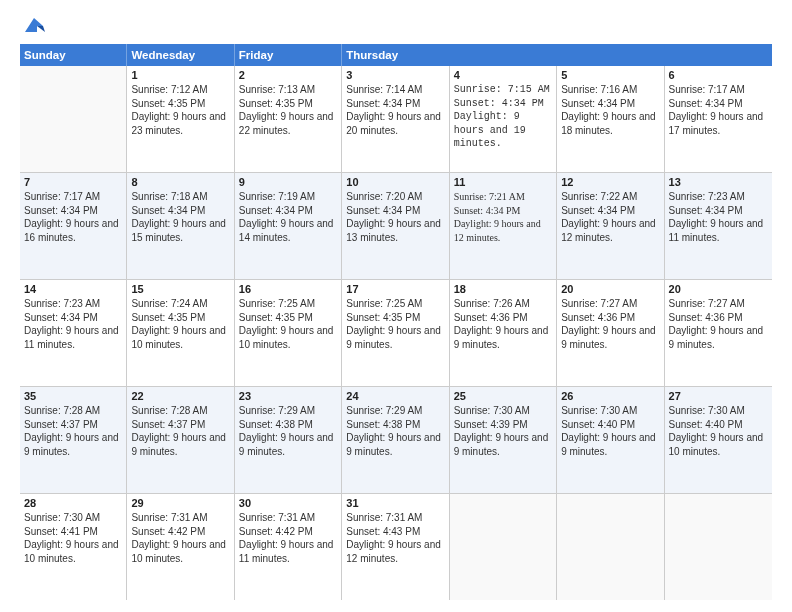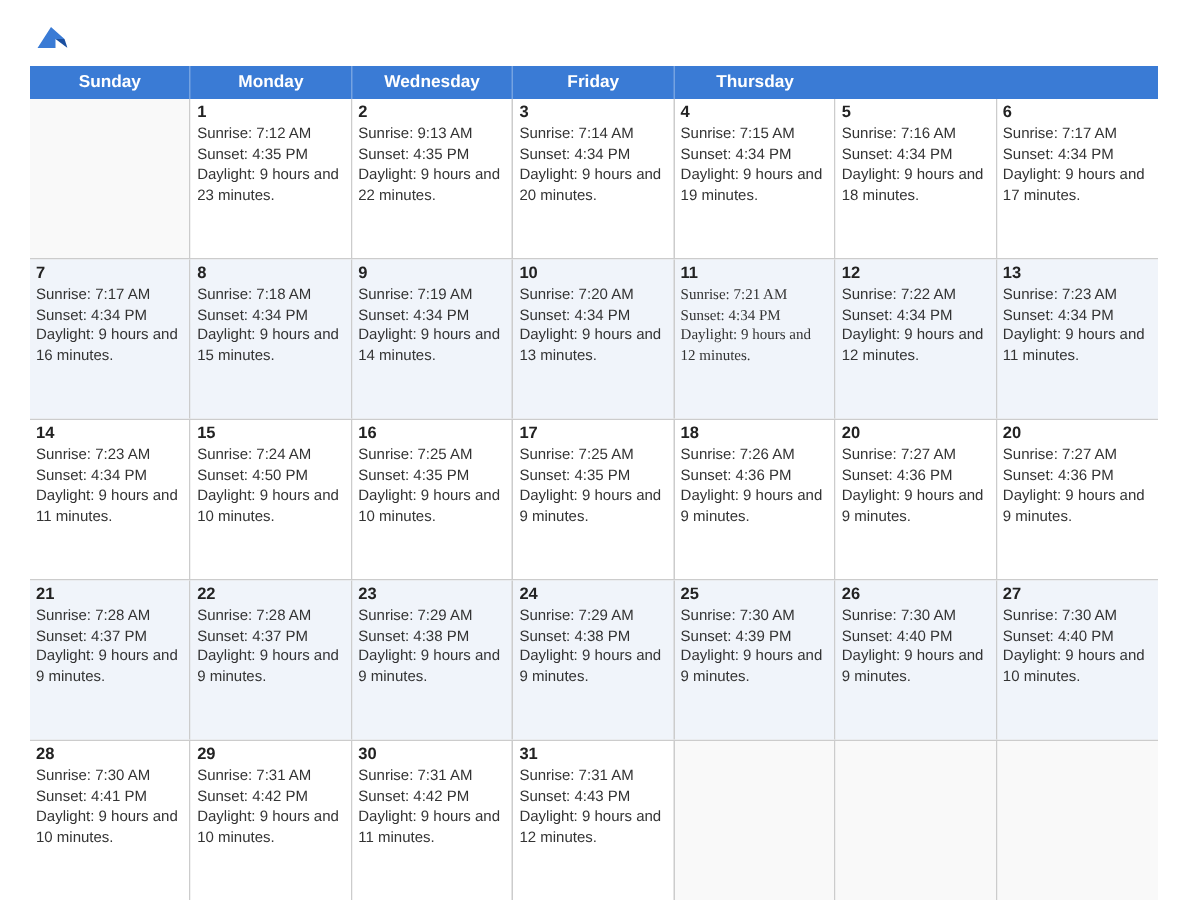--- a/index.html
+++ b/index.html
@@ -63,21 +63,21 @@
     .cal-header {
       display: grid;
       grid-template-columns: repeat(7, 1fr);
       background: #3a7bd5;
     }
     .cal-header-cell {
       color: #fff;
       font-size: 11.5px;
       font-weight: bold;
       padding: 5px 4px;
-      text-align: center;
+      text-align: left;
       border-right: 1px solid rgba(255,255,255,0.3);
     }
     .cal-header-cell:last-child { border-right: none; }
     .cal-body {
       flex: 1;
       display: flex;
       flex-direction: column;
     }
     .cal-row {
       display: grid;
@@ -133,49 +133,48 @@
     </div>
     <div class="title-block">
       <div class="main-title"></div>
       <div class="subtitle"></div>
     </div>
   </div>
 
   <div class="calendar">
     <div class="cal-header">
     <div class="cal-header-cell">Sunday</div>
-        <div class="cal-header-cell">Monday</div>
         <div class="cal-header-cell">Wednesday</div>
         <div class="cal-header-cell">Friday</div>
         <div class="cal-header-cell">Thursday</div>
       </div>
     <div class="cal-body">
     <div class="cal-row">
           <div class="cal-cell empty"></div>
           <div class="cal-cell">
             <div class="day-num">1</div>
             <div class="cell-text" style="white-space: pre-line;">Sunrise: 7:12 AM
 Sunset: 4:35 PM
 Daylight: 9 hours and 23 minutes.</div>
           </div>
           <div class="cal-cell">
             <div class="day-num">2</div>
-            <div class="cell-text" style="white-space: pre-line;">Sunrise: 9:13 AM
+            <div class="cell-text" style="white-space: pre-line;">Sunrise: 7:13 AM
 Sunset: 4:35 PM
 Daylight: 9 hours and 22 minutes.</div>
           </div>
           <div class="cal-cell">
             <div class="day-num">3</div>
             <div class="cell-text" style="white-space: pre-line;">Sunrise: 7:14 AM
 Sunset: 4:34 PM
 Daylight: 9 hours and 20 minutes.</div>
           </div>
           <div class="cal-cell">
             <div class="day-num">4</div>
-            <div class="cell-text" style="white-space: pre-line;">Sunrise: 7:15 AM
+            <div class="cell-text" style="white-space: pre-line; font-family: Liberation Mono, monospace;">Sunrise: 7:15 AM
 Sunset: 4:34 PM
 Daylight: 9 hours and 19 minutes.</div>
           </div>
           <div class="cal-cell">
             <div class="day-num">5</div>
             <div class="cell-text" style="white-space: pre-line;">Sunrise: 7:16 AM
 Sunset: 4:34 PM
 Daylight: 9 hours and 18 minutes.</div>
           </div>
           <div class="cal-cell">
@@ -232,21 +231,21 @@
         <div class="cal-row">
           <div class="cal-cell">
             <div class="day-num">14</div>
             <div class="cell-text" style="white-space: pre-line;">Sunrise: 7:23 AM
 Sunset: 4:34 PM
 Daylight: 9 hours and 11 minutes.</div>
           </div>
           <div class="cal-cell">
             <div class="day-num">15</div>
             <div class="cell-text" style="white-space: pre-line;">Sunrise: 7:24 AM
-Sunset: 4:50 PM
+Sunset: 4:35 PM
 Daylight: 9 hours and 10 minutes.</div>
           </div>
           <div class="cal-cell">
             <div class="day-num">16</div>
             <div class="cell-text" style="white-space: pre-line;">Sunrise: 7:25 AM
 Sunset: 4:35 PM
 Daylight: 9 hours and 10 minutes.</div>
           </div>
           <div class="cal-cell">
             <div class="day-num">17</div>
@@ -268,21 +267,21 @@
           </div>
           <div class="cal-cell">
             <div class="day-num">20</div>
             <div class="cell-text" style="white-space: pre-line;">Sunrise: 7:27 AM
 Sunset: 4:36 PM
 Daylight: 9 hours and 9 minutes.</div>
           </div>
         </div>
         <div class="cal-row shaded">
           <div class="cal-cell">
-            <div class="day-num">21</div>
+            <div class="day-num">35</div>
             <div class="cell-text" style="white-space: pre-line;">Sunrise: 7:28 AM
 Sunset: 4:37 PM
 Daylight: 9 hours and 9 minutes.</div>
           </div>
           <div class="cal-cell">
             <div class="day-num">22</div>
             <div class="cell-text" style="white-space: pre-line;">Sunrise: 7:28 AM
 Sunset: 4:37 PM
 Daylight: 9 hours and 9 minutes.</div>
           </div>

